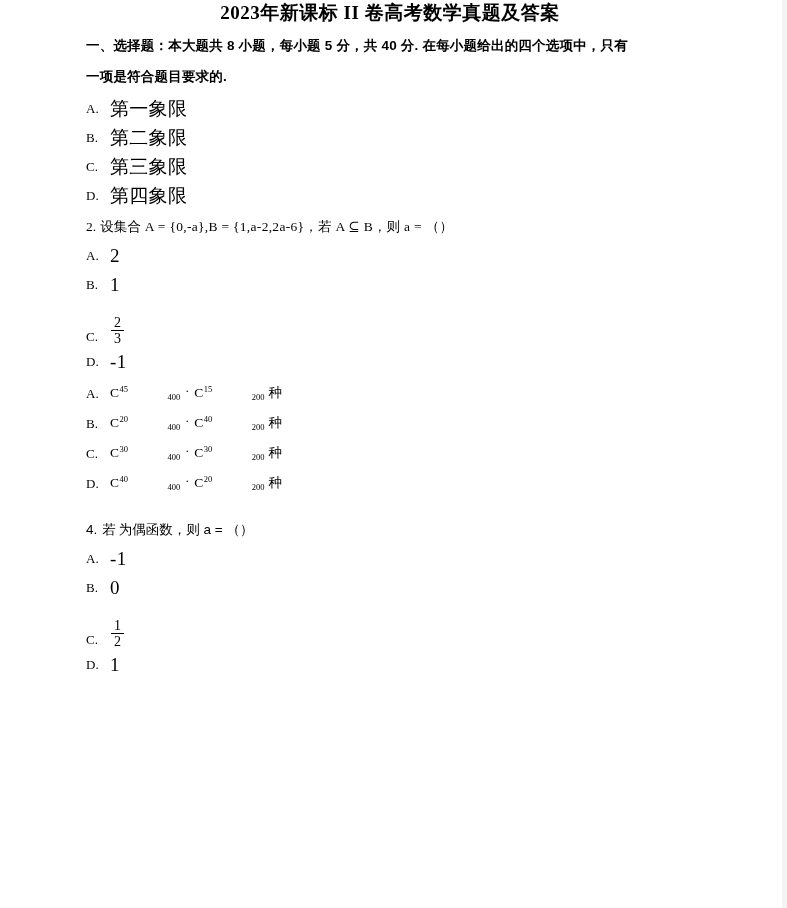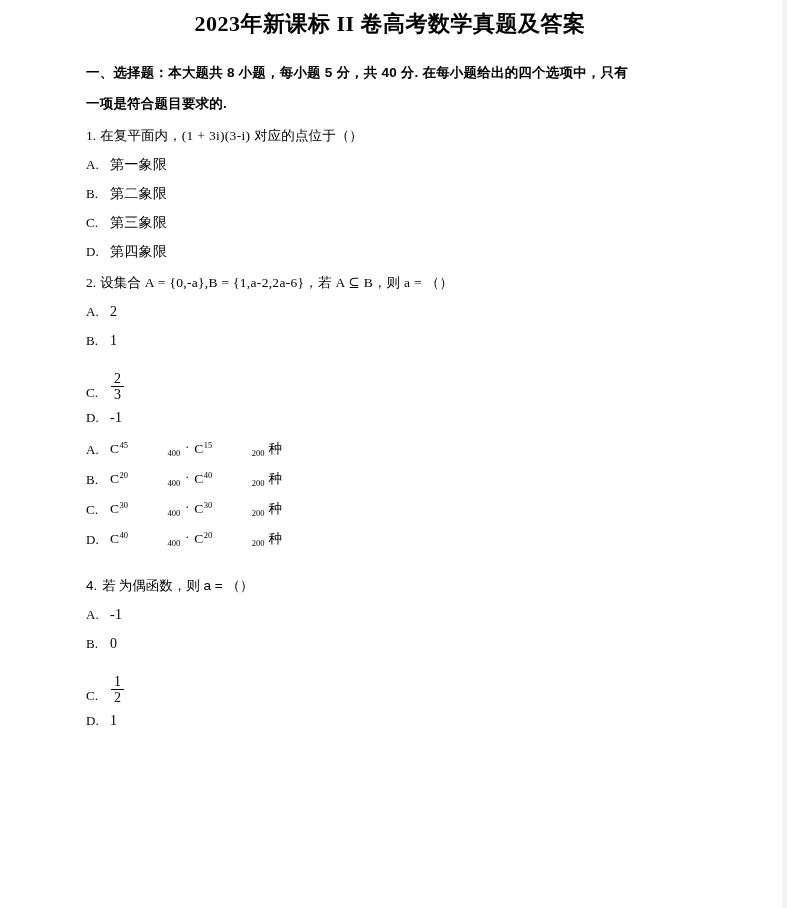--- a/index.html
+++ b/index.html
@@ -24,36 +24,35 @@
     border-right: 5px solid #f4f4f4;
   }
   .content {
     padding: 0 88px 0 86px;
   }
 
   
   .doc-title {
     text-align: center;
     font-family: "Liberation Serif", "DejaVu Serif", serif;
-    font-size: 22px;
+    font-size: 19px;
     font-weight: 700;
     letter-spacing: 0.5px;
     margin: 0;
-    padding-top: 11px;
     line-height: 26px;
     white-space: nowrap;
   }
 
   
   .section-head {
     font-family: "Liberation Sans", "DejaVu Sans", sans-serif;
     font-size: 13.5px;
     font-weight: 700;
     line-height: 31px;
-    margin-top: 20px;
+    margin-top: 4px;
     letter-spacing: 0.2px;
   }
   .section-head .ln2 { display: block; }
 
   
   .q-block { margin-top: 2px; }
   .q-stem {
     font-family: "Liberation Sans", "DejaVu Sans", sans-serif;
     font-size: 13.5px;
     line-height: 29px;
@@ -76,21 +75,21 @@
     min-height: 29px;
   }
   .opt .lbl {
     width: 24px;
     flex: 0 0 24px;
     font-family: "Liberation Serif","DejaVu Serif",serif;
     font-size: 13px;
   }
   .opt .val {
     font-family: "Liberation Sans", "DejaVu Sans", sans-serif;
-    font-size: 14px;
+    font-size: 19px;
     letter-spacing: 0.3px;
   }
   .opt.serifval .val {
     font-family: "Liberation Serif", "DejaVu Serif", serif;
   }
 
   
   .frac {
     display: inline-flex;
     flex-direction: column;
@@ -175,25 +174,20 @@
   <div class="content">
 
     <div class="doc-title">2023年新课标 II 卷高考数学真题及答案</div>
 
     <div class="section-head">
       <span>一、选择题：本大题共 8 小题，每小题 5 分，共 40 分. 在每小题给出的四个选项中，只有</span>
       <span class="ln2">一项是符合题目要求的.</span>
     </div>
 
     <div class="q-block">
-      <div class="q-stem">
-        <span class="num">1.</span>
-        <span>在复平面内，</span><span class="mono">(1 + 3i)(3-i)</span>
-        <span>对应的点位于（）</span>
-      </div>
       <div class="opt">
         <span class="lbl">A.</span>
         <span class="val">第一象限</span>
       </div>
       <div class="opt">
         <span class="lbl">B.</span>
         <span class="val">第二象限</span>
       </div>
       <div class="opt">
         <span class="lbl">C.</span>

